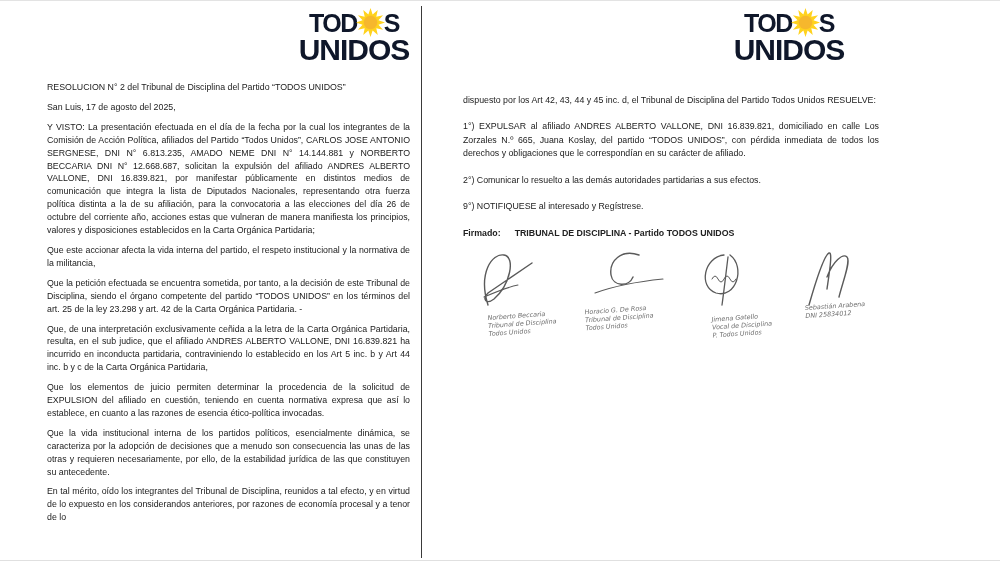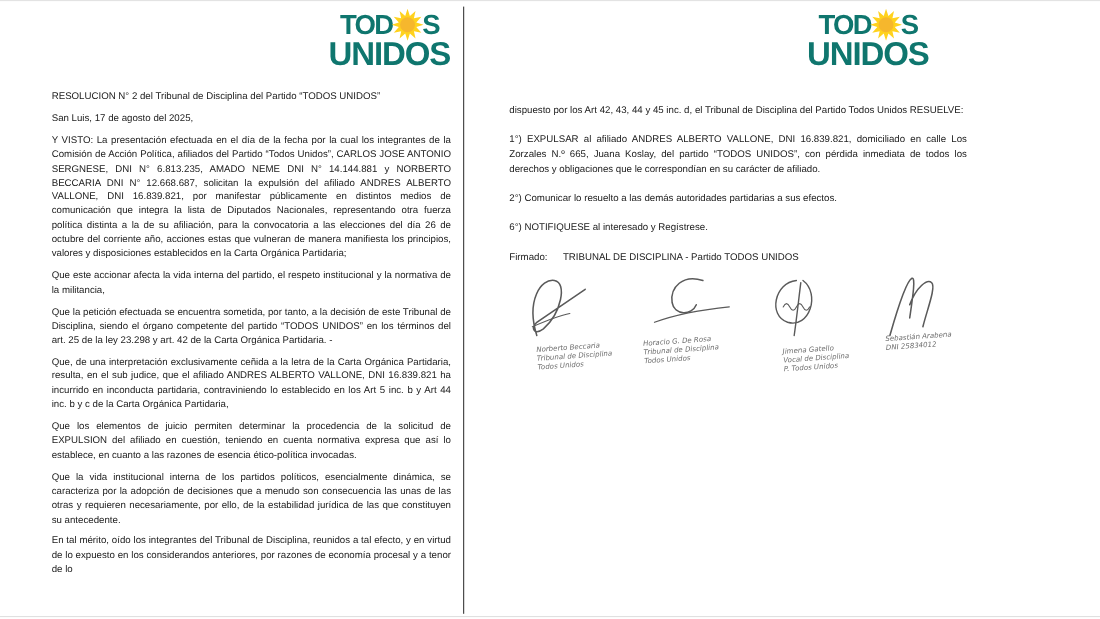--- a/index.html
+++ b/index.html
@@ -5,35 +5,35 @@
   html,body{margin:0;padding:0;}
   body{
     width:1000px;height:563px;position:relative;background:#ffffff;
     font-family:"Liberation Sans",sans-serif;overflow:hidden;
   }
   .hairline-top{position:absolute;left:0;top:0;width:1000px;height:1px;background:#e3e3e3;}
   .hairline-bottom{position:absolute;left:0;top:560px;width:1000px;height:1px;background:#e0e0e0;}
   .divider{position:absolute;left:421px;top:6px;width:1px;height:552px;background:#3a3a3a;}
 
   
-  .logo{position:absolute;top:11px;width:118px;color:#0f766e;text-align:center;}
+  .logo{position:absolute;top:11px;width:118px;color:#0f172a;text-align:center;}
   .logo .l1{display:flex;align-items:center;justify-content:center;
     font-size:25px;font-weight:bold;letter-spacing:-1.5px;line-height:25px;}
   .logo .l2{font-size:30px;font-weight:bold;letter-spacing:-1px;line-height:27px;margin-top:0px;}
   .logo .sun{width:29px;height:29px;margin:-6px -1px -4px -1px;flex:0 0 auto;}
   .logo-left{left:295px;}
   .logo-right{left:730px;}
 
   
   .text-col{position:absolute;color:#212121;text-align:justify;}
   .text-col p{margin:0 0 7px 0;}
   .col-left{left:47px;top:81px;width:363px;font-size:8.8px;line-height:12.9px;}
   .col-right{left:463px;top:81px;width:416px;font-size:8.8px;line-height:13.4px;}
   .col-right p{margin:13px 0 9px 0;}
-  .signed-line{margin-top:14px !important;text-align:left;}
+  .signed-line{margin-top:14px !important;text-align:left;font-weight:bold;}
   .signed-line .gap{display:inline-block;width:14px;}
 
   
   .signatures{position:absolute;left:474px;top:247px;width:420px;display:flex;gap:8px;}
   .sig{width:100px;position:relative;}
   .sig svg{display:block;}
   .sig .caption{
     font-family:"DejaVu Sans",sans-serif;font-style:italic;
     font-size:6.4px;line-height:8px;color:#6e6e6e;transform:rotate(-4deg);
     margin-top:-8px;margin-left:14px;white-space:nowrap;
@@ -83,21 +83,21 @@
       </svg>
       <span>S</span>
     </div>
     <div class="l2">UNIDOS</div>
   </div>
 
   <div class="text-col col-right">
     <p>dispuesto por los Art 42, 43, 44 y 45 inc. d, el Tribunal de Disciplina del Partido Todos Unidos RESUELVE:</p>
     <p>1°) EXPULSAR al afiliado ANDRES ALBERTO VALLONE, DNI 16.839.821, domiciliado en calle Los Zorzales N.º 665, Juana Koslay, del partido “TODOS UNIDOS”, con pérdida inmediata de todos los derechos y obligaciones que le correspondían en su carácter de afiliado.</p>
     <p>2°) Comunicar lo resuelto a las demás autoridades partidarias a sus efectos.</p>
-    <p>6°) NOTIFIQUESE al interesado y Regístrese.</p>
+    <p>9°) NOTIFIQUESE al interesado y Regístrese.</p>
     <p class="signed-line">
       <span>Firmado:</span><span class="gap"></span><span>TRIBUNAL DE DISCIPLINA - Partido TODOS UNIDOS</span>
     </p>
   </div>
 
   <div class="signatures">
 
     <div class="sig sig1">
       <svg width="96" height="72" viewBox="0 0 96 72">
         <path d="M14,58 C4,26 18,6 30,8 C42,10 36,38 20,52 C12,58 8,52 14,46 L58,16" fill="none" stroke="#5a5a5a" stroke-width="1.4" stroke-linecap="round"></path>

